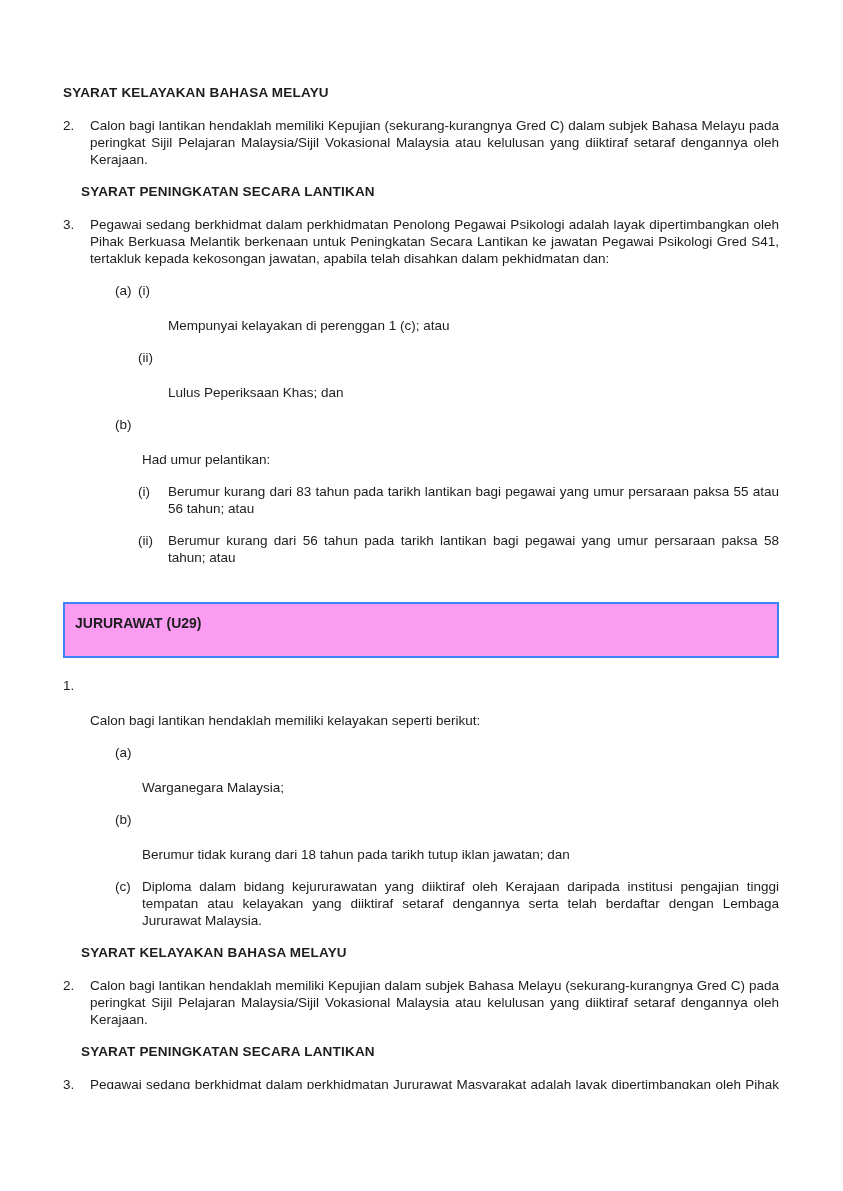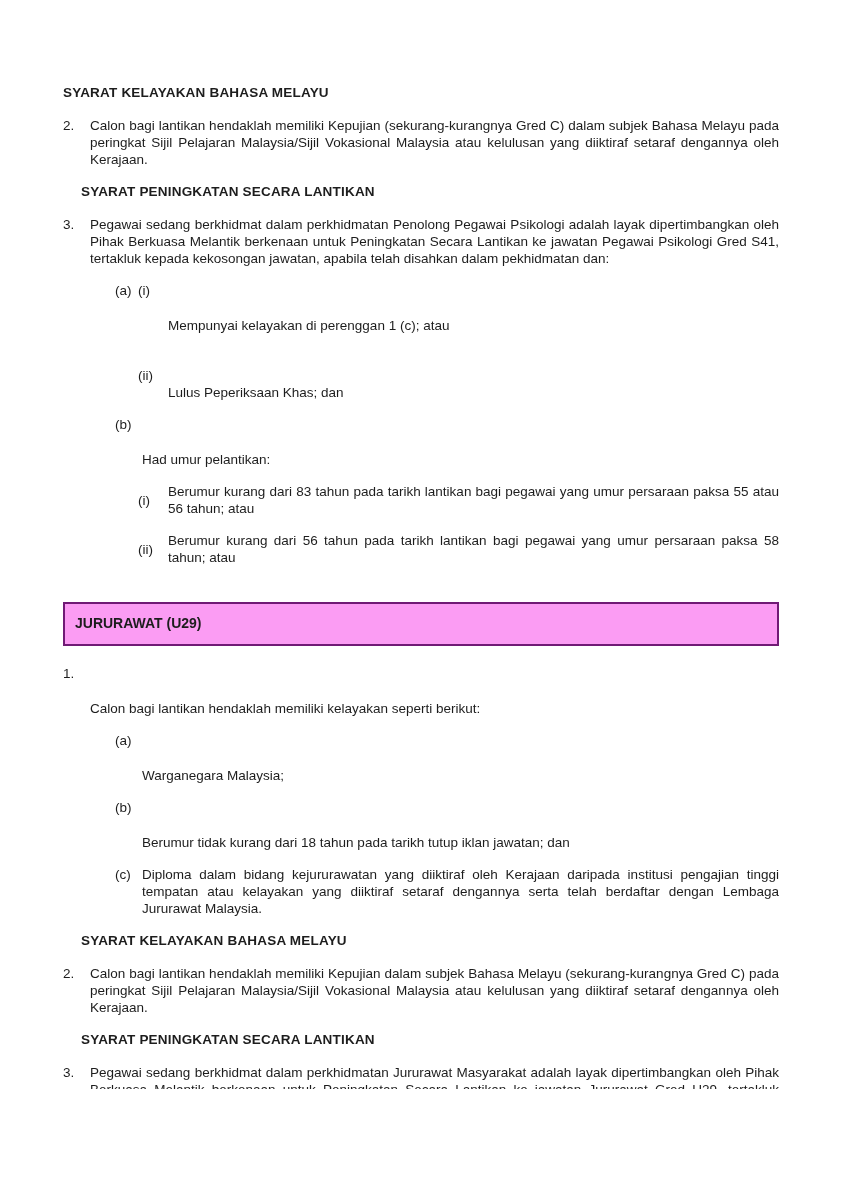--- a/index.html
+++ b/index.html
@@ -15,32 +15,32 @@
     color:#1d1d1d;
     overflow:hidden;
   }
   .sec-heading { font-weight:bold; margin:0 0 16px 0; letter-spacing:.2px; }
   .mt { margin-top:14px;margin-left:18px; }
   .row { display:flex; margin:0 0 15px 0; }
   .row .num  { flex:0 0 27px; }
   .row .txt  { flex:1; text-align:justify; }
   .row .txt-left { flex:1; text-align:left;margin-top:35px; }
   .ind1 { margin-left:52px; }   
-  .ind2 { margin-left:75px;align-items:center; }   
+  .ind2 { margin-left:75px; }   
   .lbl-a  { flex:0 0 23px; }    
   .lbl-1  { flex:0 0 27px; }    
   .lbl-2  { flex:0 0 30px; }    
   .gaji { margin:0 0 15px 27px; }
   .banner {
     margin:36px 0 19px 0;
-    border:2px solid #701a75;
+    border:2px solid #3b82f6;
     background:#fb9cf3;
     font-weight:bold;
     font-size:14px;
-    padding:11px 10px 12px 10px;
+    padding:11px 10px 24px 10px;
     box-sizing:border-box;
   }
   .footer {
     margin-top:46px;
     text-align:center;
     font-style:italic;
   }
   .footer b { font-weight:bold; }
 </style>
 </head>

